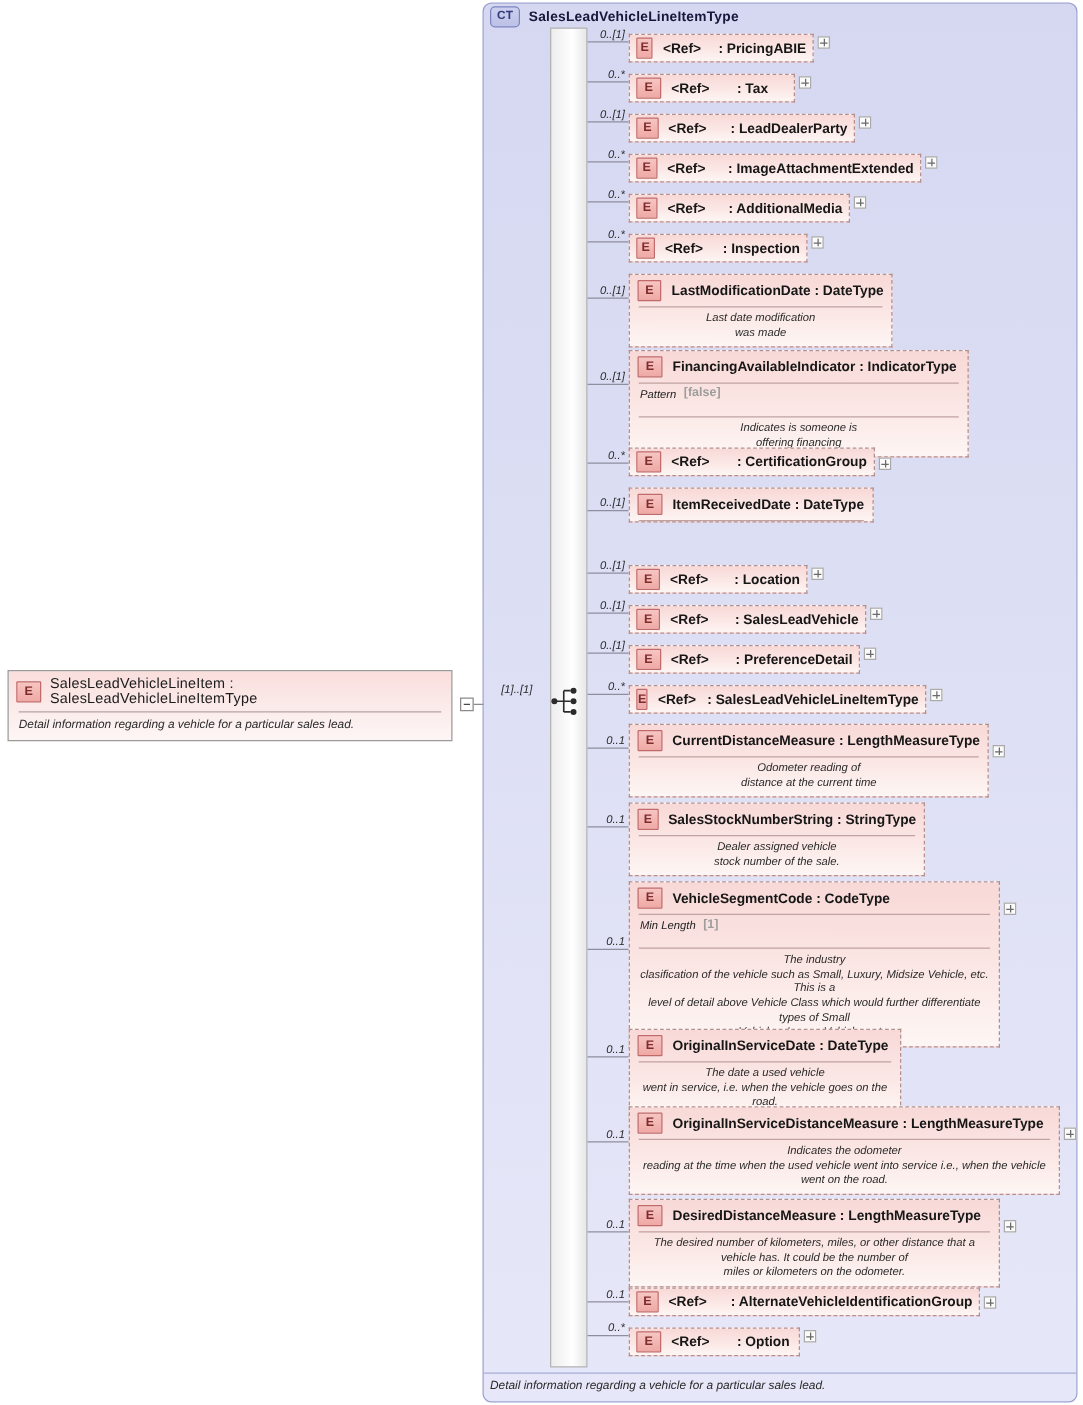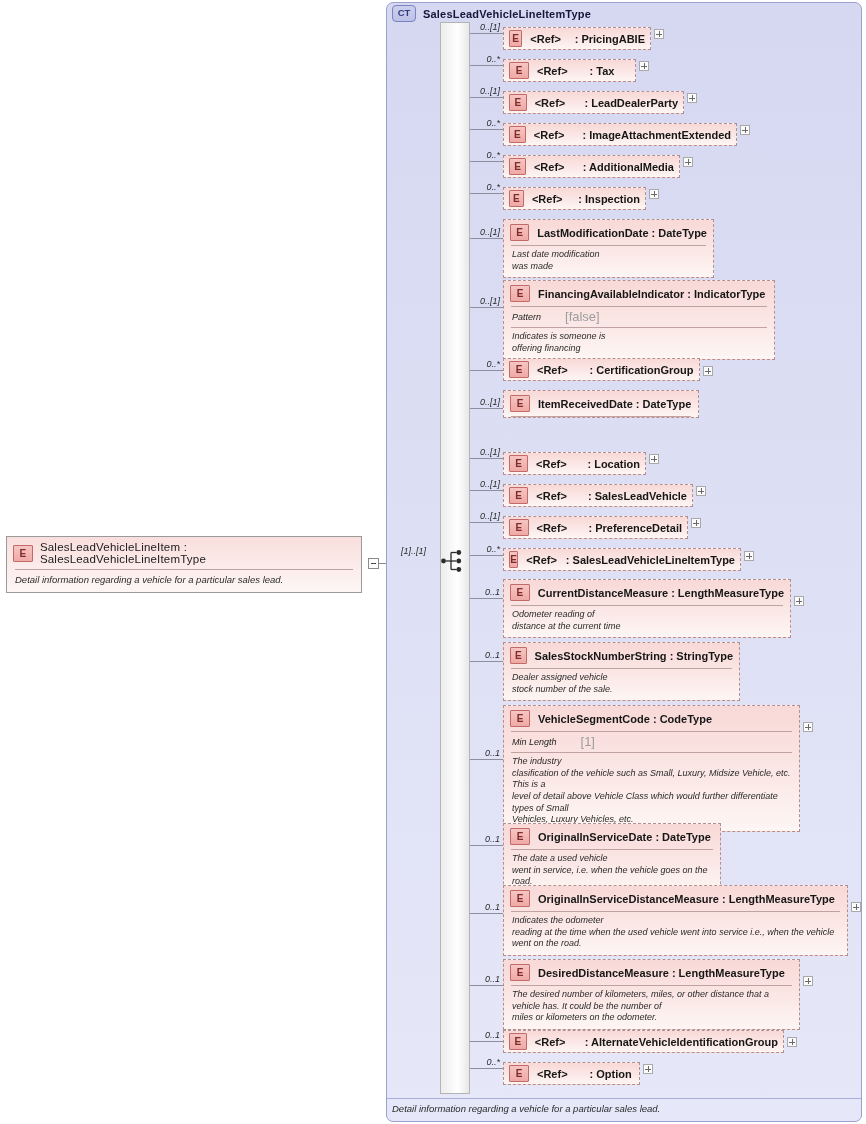--- a/index.html
+++ b/index.html
@@ -96,27 +96,28 @@
   .node .ref-text{
     font-size:11px;font-weight:bold;color:#161616;margin-left:8px;white-space:nowrap;
   }
   .node .ref-sep{display:inline-block;width:22px;}
   .node .name{
     font-size:11px;font-weight:bold;color:#161616;white-space:nowrap;text-align:right;
   }
   .node-head{display:flex;align-items:center;gap:8px;padding:4px 6px 3px 6px;}
   .node-sep{height:1px;background:#c0a2a2;margin:1px 7px 0 7px;}
   .facet{
-    font-size:9px;font-style:italic;color:#1d1d1d;padding:2px 8px 2px 8px;
-    display:flex;align-items:center;gap:24px;
-  }
-  .facet .fval{color:#9d9d9d;font-style:normal;font-size:13px;}
+    font-size:9px;font-style:italic;color:#1d1d1d;padding:2px 8px 12px 8px;
+    display:flex;align-items:flex-end;gap:6px;
+  }
+  .facet .fval{color:#9d9d9d;font-style:normal;font-size:10px;font-weight:bold;}
   .node-doc{
     font-size:9px;font-style:italic;color:#2a2a2a;padding:3px 8px 5px 8px;line-height:1.3;
     white-space:pre-line;
+    text-align:center;
   }
 
   
   .plus{
     position:absolute;width:10px;height:10px;border:1px solid #a9a9a9;background:#fbfbfb;
     box-sizing:border-box;
   }
   .plus:before{content:"";position:absolute;left:4px;top:1px;width:1px;height:6px;background:#6a6a6a;}
   .plus:after{content:"";position:absolute;left:1px;top:4px;width:6px;height:1px;background:#6a6a6a;}
 </style>

